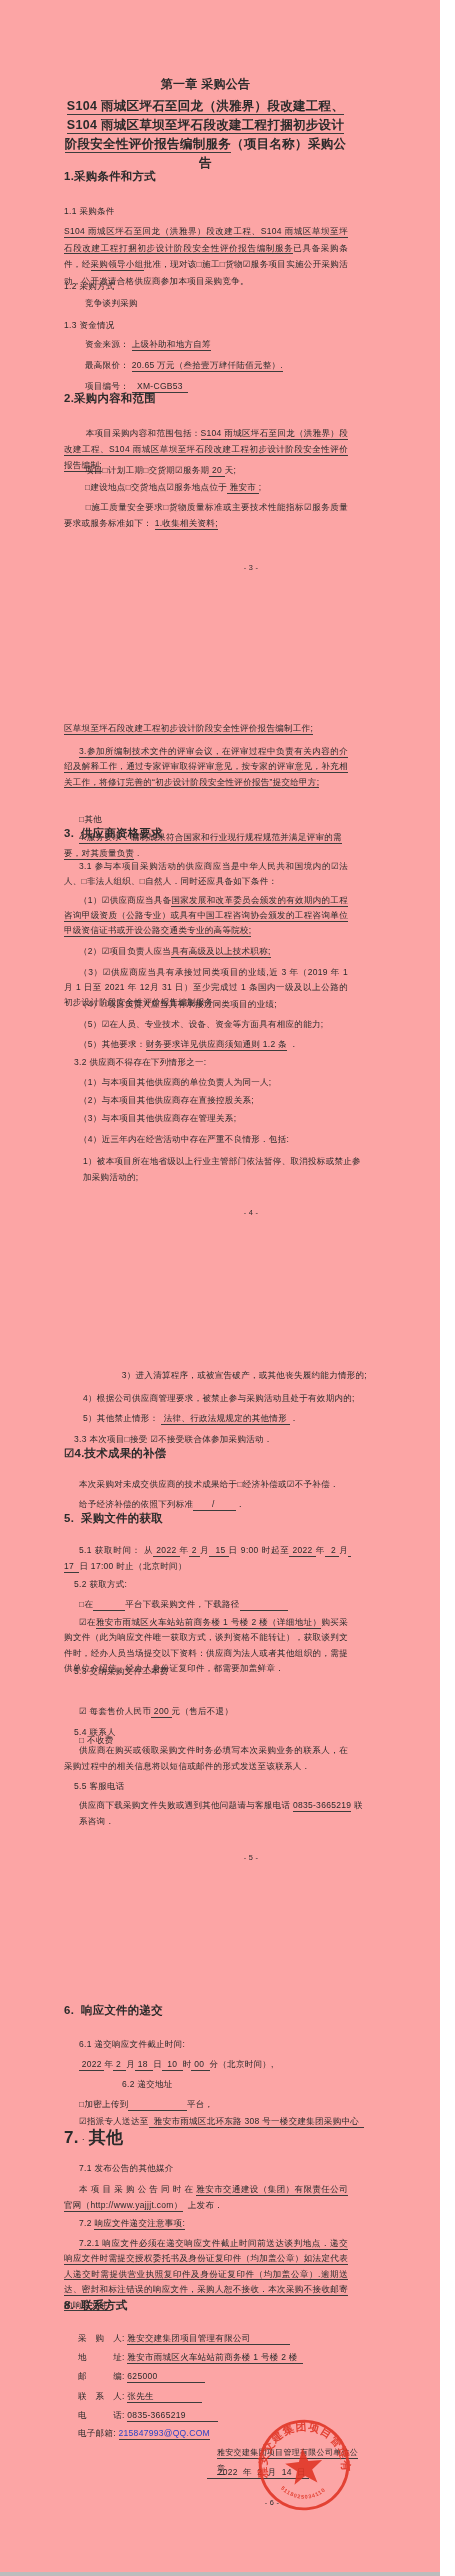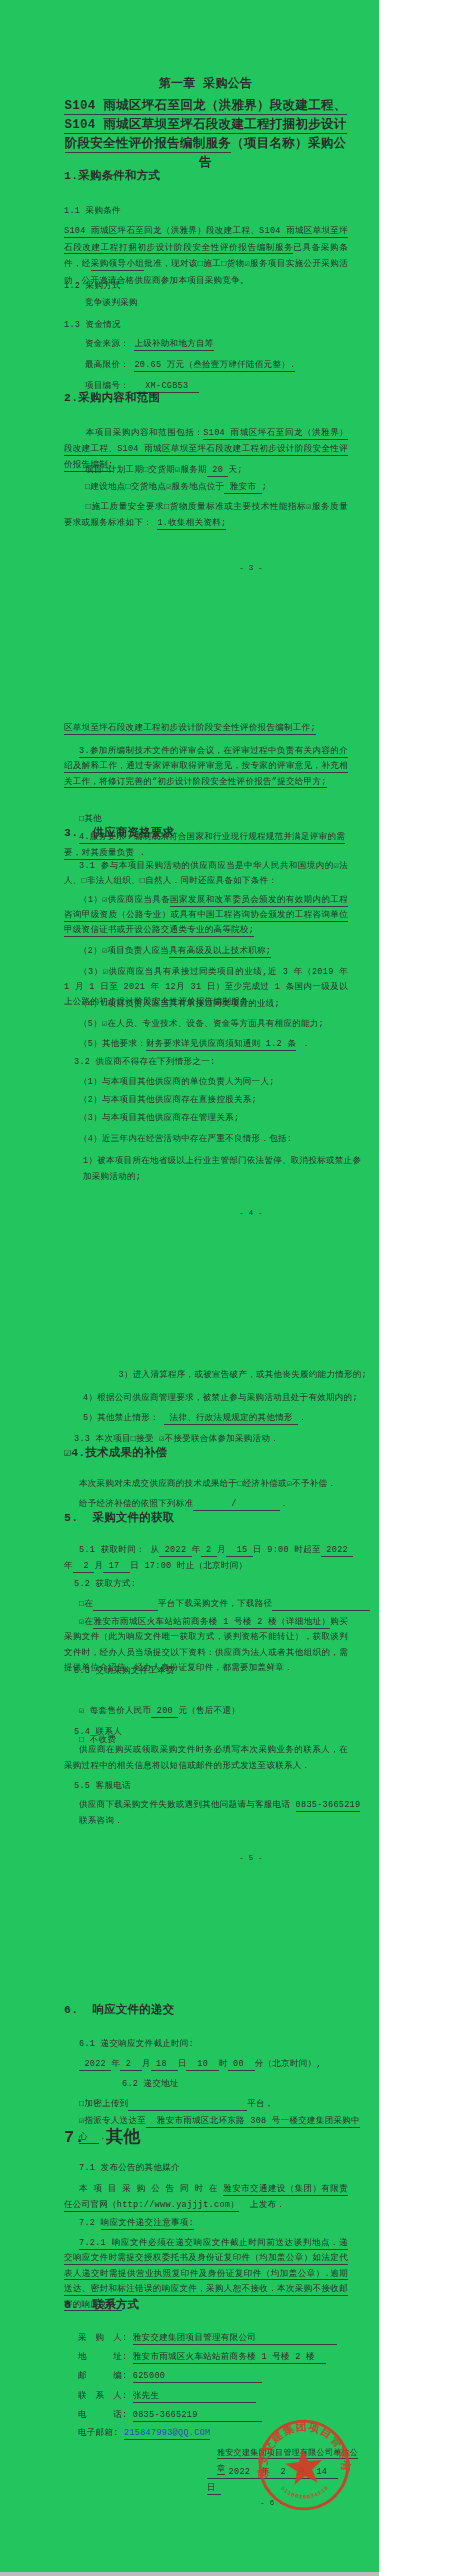--- a/index.html
+++ b/index.html
@@ -1,18 +1,18 @@
 <!DOCTYPE html>
 <html style="font-size:9px"><head>
 <meta charset="utf-8">
 <style>
   html,body{margin:0;padding:0;background:#ffffff;}
   .page{
-    position:relative;width:379px;height:2576px;background:#22c55e;
-    font-family:Liberation Mono, monospace;
+    position:relative;width:440px;height:2576px;background:#fca5a5;
+    font-family:Liberation Sans, sans-serif;
     color:#2b2b2b;overflow:hidden;
   }
   .blk{position:absolute;font-size:8.5px;line-height:16px;letter-spacing:0.3px;}
   .blk span{white-space:pre-wrap;}
   .blk .u{border-bottom:0.9px solid #3c3c3c;padding-bottom:0.6px;}
   .bold{font-weight:bold;}
   .jst{text-align:justify;text-align-last:left;}
   .seal{position:absolute;left:254px;top:2416px;width:100px;height:98px;
         opacity:0.88;transform:rotate(-6deg);}
   .scan-edge{position:absolute;left:0;top:2572px;width:456px;height:4px;background:#bcbcbc;}

